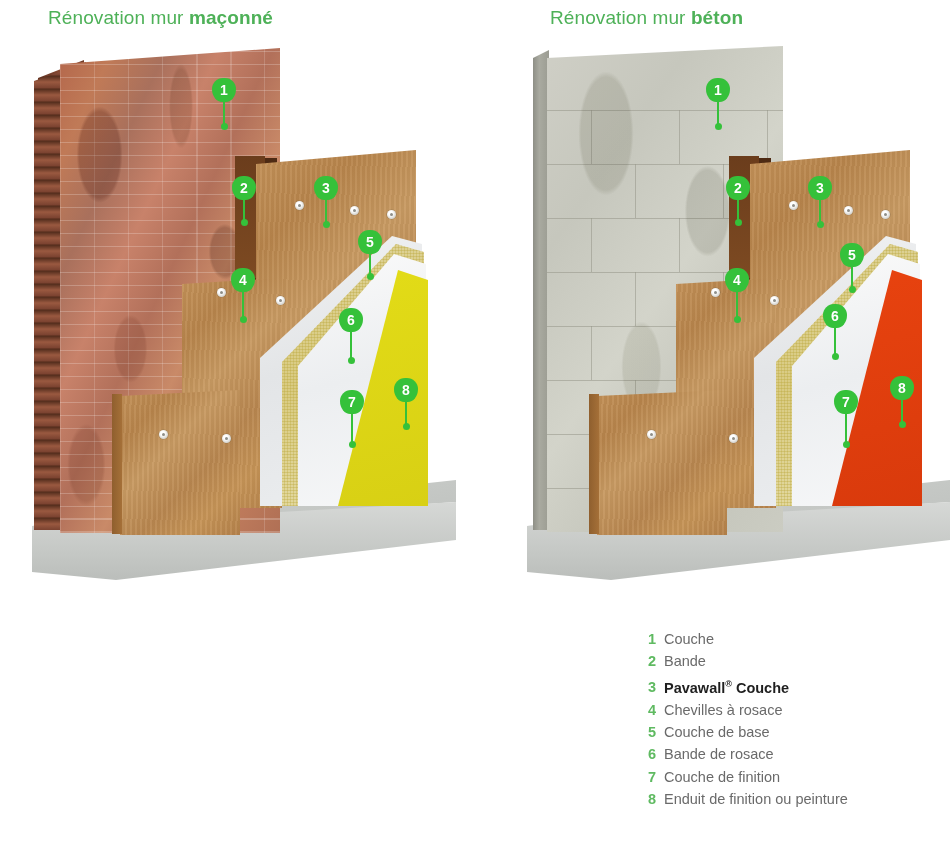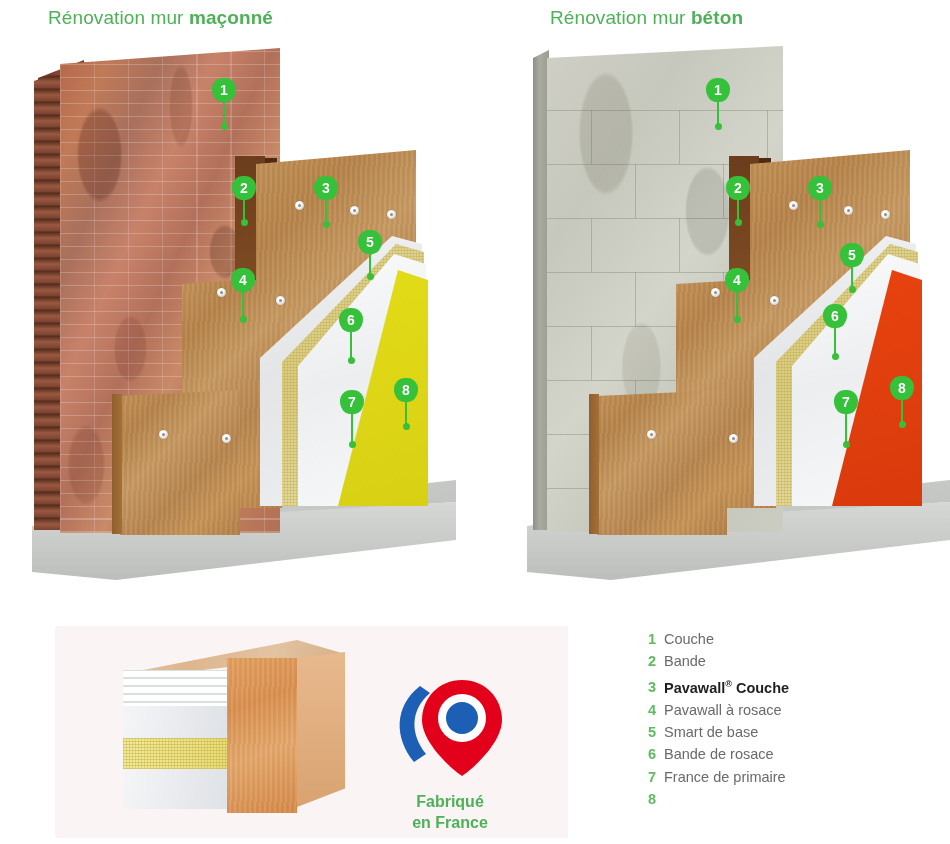--- a/index.html
+++ b/index.html
@@ -442,80 +442,49 @@
       </div>
       <div class="marker" style="left:375px; top:338px;">
         <div class="bubble">8</div>
         <div class="stem" style="height:22px;"></div>
           <div class="tip"></div>
       </div>
 
     </div>
   </div>
 
-  <div id="sample-box">
-
-    <div class="sample-block" style="left:50px; top:14px; width:240px; height:185px;">
-
-      <div class="sb-top" style="left:0px; top:0px; width:240px; height:34px;
-                  clip-path: polygon(18px 34px, 192px 0px, 240px 14px, 62px 34px);"></div>
-
-      <div class="sb-render sb-wave" style="left:18px; top:30px; width:104px; height:36px;"></div>
-      <div class="sb-render sb-plain" style="left:18px; top:66px; width:104px; height:32px;"></div>
-      <div class="sb-render sb-mesh" style="left:18px; top:98px; width:104px; height:31px;"></div>
-      <div class="sb-render sb-plain" style="left:18px; top:129px; width:104px; height:40px;"></div>
-
-      <div class="sb-face" style="left:122px; top:18px; width:70px; height:155px;"></div>
-
-      <div class="sb-side" style="left:192px; top:12px; width:48px; height:155px;
-                  clip-path: polygon(0 6px, 100% 0, 100% 88%, 0 100%);"></div>
-    </div>
-
-    <div id="made-in-france" style="left:325px; top:50px;">
-      <svg width="128" height="106" viewBox="0 0 128 106">
-        <path d="M34 10 C 8 30, 8 62, 28 86 L 40 78 C 24 58, 24 34, 44 17 Z" fill="#1d5fb4"></path>
-        <path d="M76 4 C 53 4, 36 22, 36 44 C 36 66, 64 92, 76 100 C 88 92, 116 66, 116 44 C 116 22, 99 4, 76 4 Z" fill="#e2001a"></path>
-        <circle cx="76" cy="42" r="24" fill="#ffffff"></circle>
-        <circle cx="76" cy="42" r="16" fill="#1d5fb4"></circle>
-      </svg>
-      <div id="mif-caption">
-        <div>Fabriqué</div>
-        <div>en France</div>
-      </div>
-    </div>
-
-  </div>
 
   <div id="legend">
     <div class="legend-row">
       <span class="legend-num">1</span>
       <span class="legend-label">Couche</span>
     </div>
     <div class="legend-row">
       <span class="legend-num">2</span>
       <span class="legend-label">Bande</span>
     </div>
     <div class="legend-row strong">
       <span class="legend-num">3</span>
       <span class="legend-label"><span>Pavawall</span><sup>®</sup><span> Couche</span></span>
     </div>
     <div class="legend-row">
       <span class="legend-num">4</span>
-      <span class="legend-label">Pavawall à rosace</span>
+      <span class="legend-label">Chevilles à rosace</span>
     </div>
     <div class="legend-row">
       <span class="legend-num">5</span>
-      <span class="legend-label">Smart de base</span>
+      <span class="legend-label">Couche de base</span>
     </div>
     <div class="legend-row">
       <span class="legend-num">6</span>
       <span class="legend-label">Bande de rosace</span>
     </div>
     <div class="legend-row">
       <span class="legend-num">7</span>
-      <span class="legend-label">France de primaire</span>
+      <span class="legend-label">Couche de finition</span>
     </div>
     <div class="legend-row">
       <span class="legend-num">8</span>
+      <span class="legend-label">Enduit de finition ou peinture</span>
     </div>
   </div>
 
 </div>
 
 </body></html>

